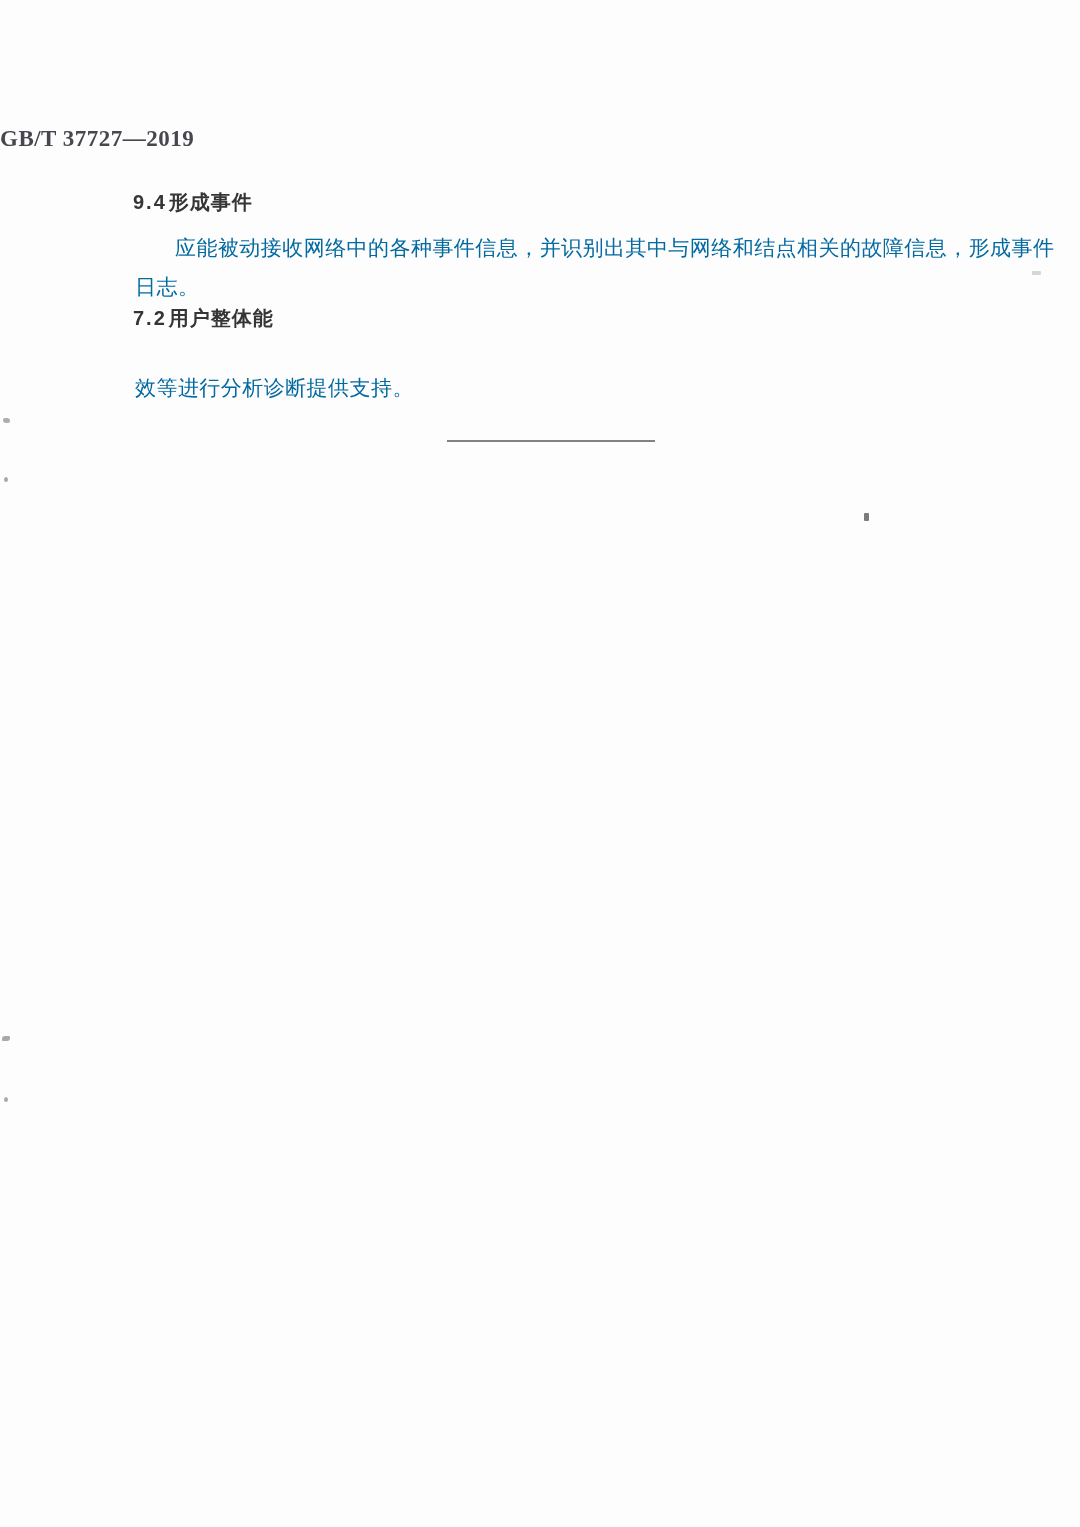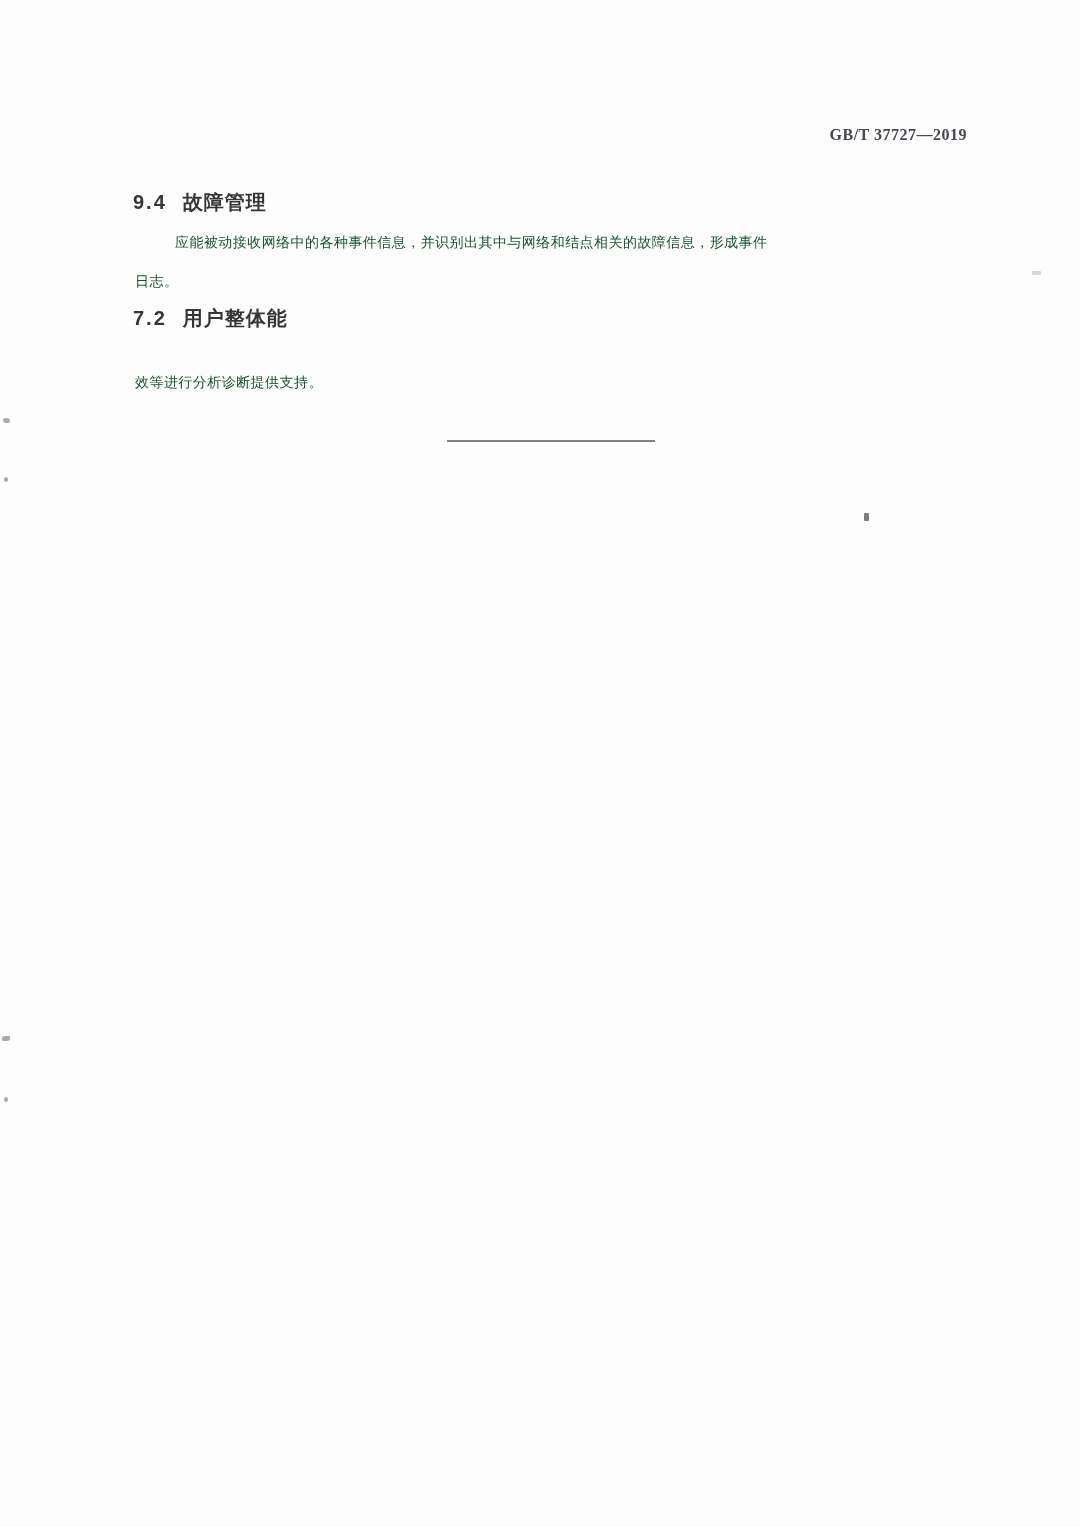--- a/index.html
+++ b/index.html
@@ -13,46 +13,45 @@
     height: 1527px;
     background: #fdfdfd;
     overflow: hidden;
     font-family: "Liberation Serif", "DejaVu Serif", serif;
   }
   .standard-code {
     position: absolute;
     top: 126px;
     left: 0;
     width: 967px;
-    text-align: right;
     font-family: "Liberation Serif", "DejaVu Serif", serif;
     font-weight: bold;
-    font-size: 16px;
+    font-size: 23px;
     letter-spacing: 0.5px;
     color: #47474f;
   }
   .section-heading {
     position: absolute;
     left: 133px;
     font-family: "Liberation Sans", "DejaVu Sans", sans-serif;
     font-weight: bold;
     font-size: 20px;
     color: #353535;
     letter-spacing: 1px;
   }
   .section-heading .sec-num {
     display: inline-block;
-    margin-right: 16px;
+    margin-right: 2px;
     letter-spacing: 2px;
   }
   .body-line {
     position: absolute;
     font-family: "Liberation Serif", "DejaVu Serif", serif;
-    font-size: 14px;
-    color: #14532d;
+    font-size: 21px;
+    color: #0369a1;
     letter-spacing: 0.45px;
     white-space: nowrap;
   }
   .body-line.indented { left: 175px; }
   .body-line.flush { left: 135px; }
   .end-rule {
     position: absolute;
     top: 440px;
     left: 447px;
     width: 208px;
@@ -71,21 +70,21 @@
   .a6 { top: 271px; left: 1032px; width: 9px; height: 4px; background: #d6d6d6; border-radius: 1px; }
 </style>
 </head>
 <body>
 
 <div class="page">
 
   <div class="standard-code">GB/T 37727—2019</div>
 
   <div class="section-heading" style="top:189px">
-    <span class="sec-num">9.4</span><span>故障管理</span>
+    <span class="sec-num">9.4</span><span>形成事件</span>
   </div>
 
   <div class="body-line indented" style="top:234px">应能被动接收网络中的各种事件信息，并识别出其中与网络和结点相关的故障信息，形成事件</div>
   <div class="body-line flush" style="top:273px">日志。</div>
 
   <div class="section-heading" style="top:305px">
     <span class="sec-num">7.2</span><span>用户整体能</span>
   </div>
 
   <div class="body-line flush" style="top:374px">效等进行分析诊断提供支持。</div>

